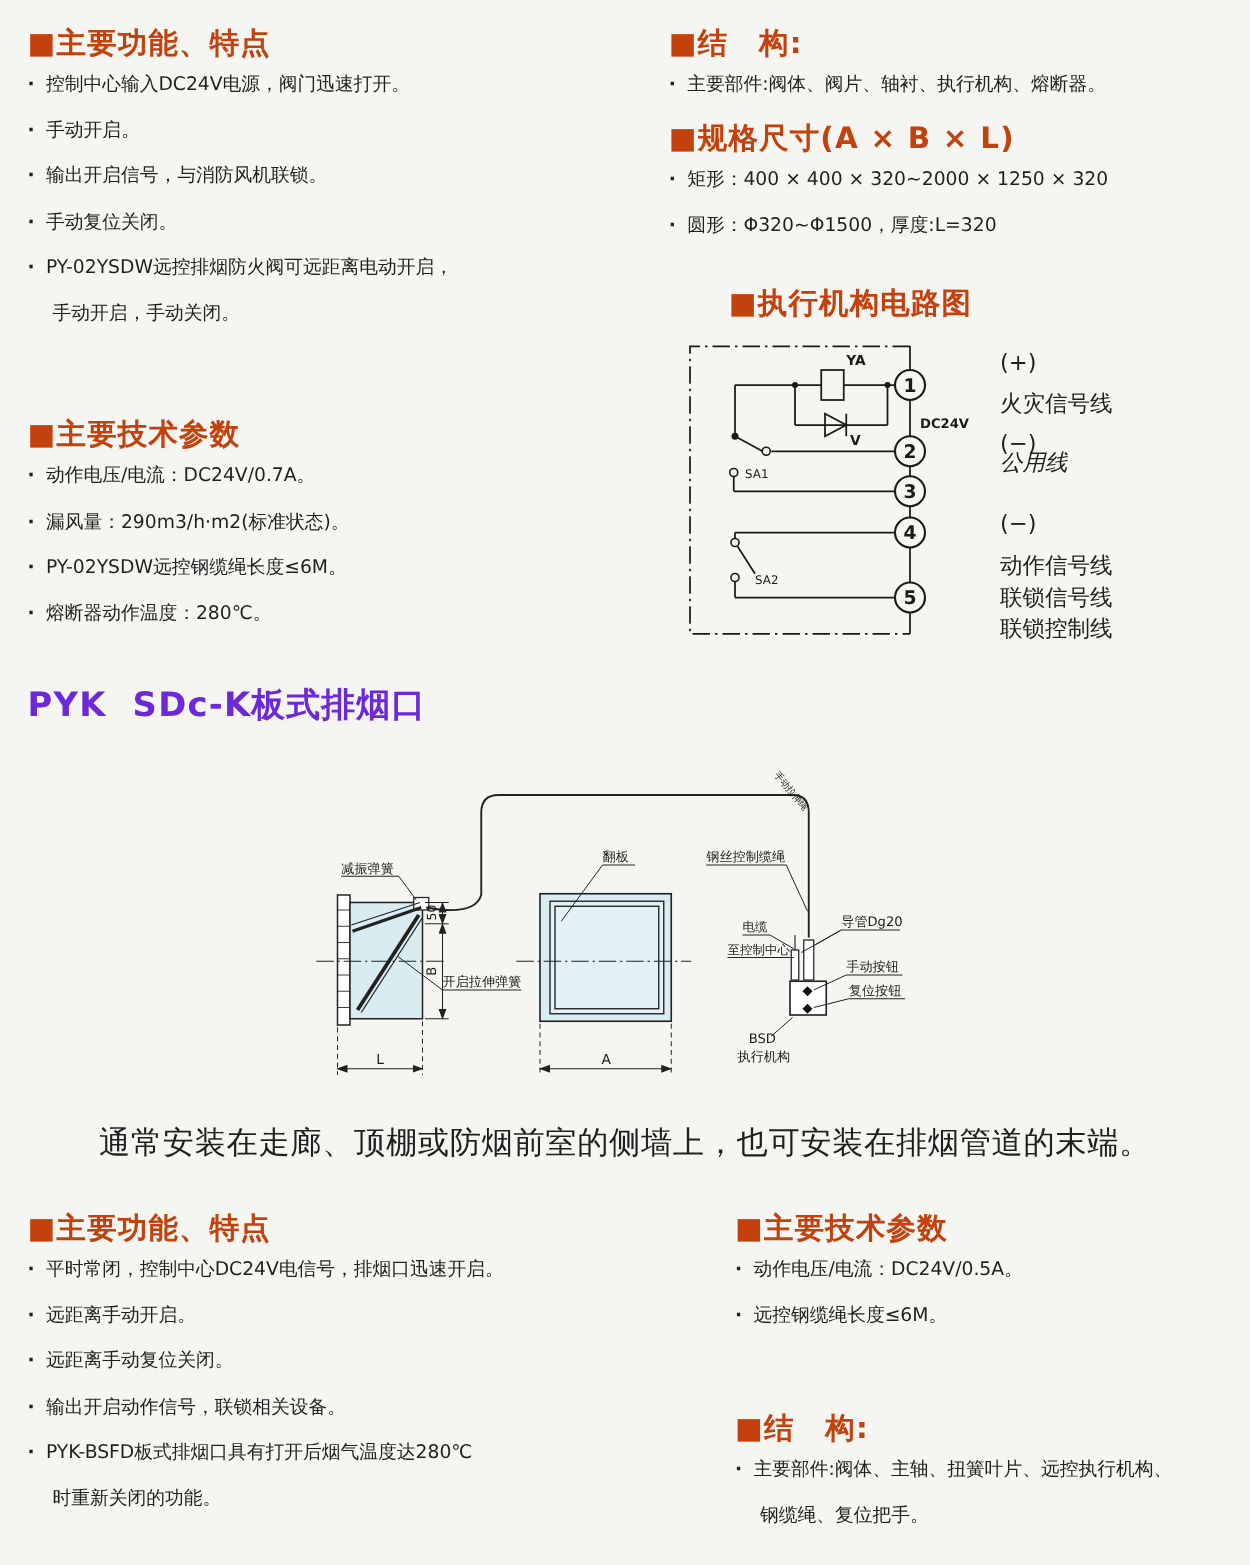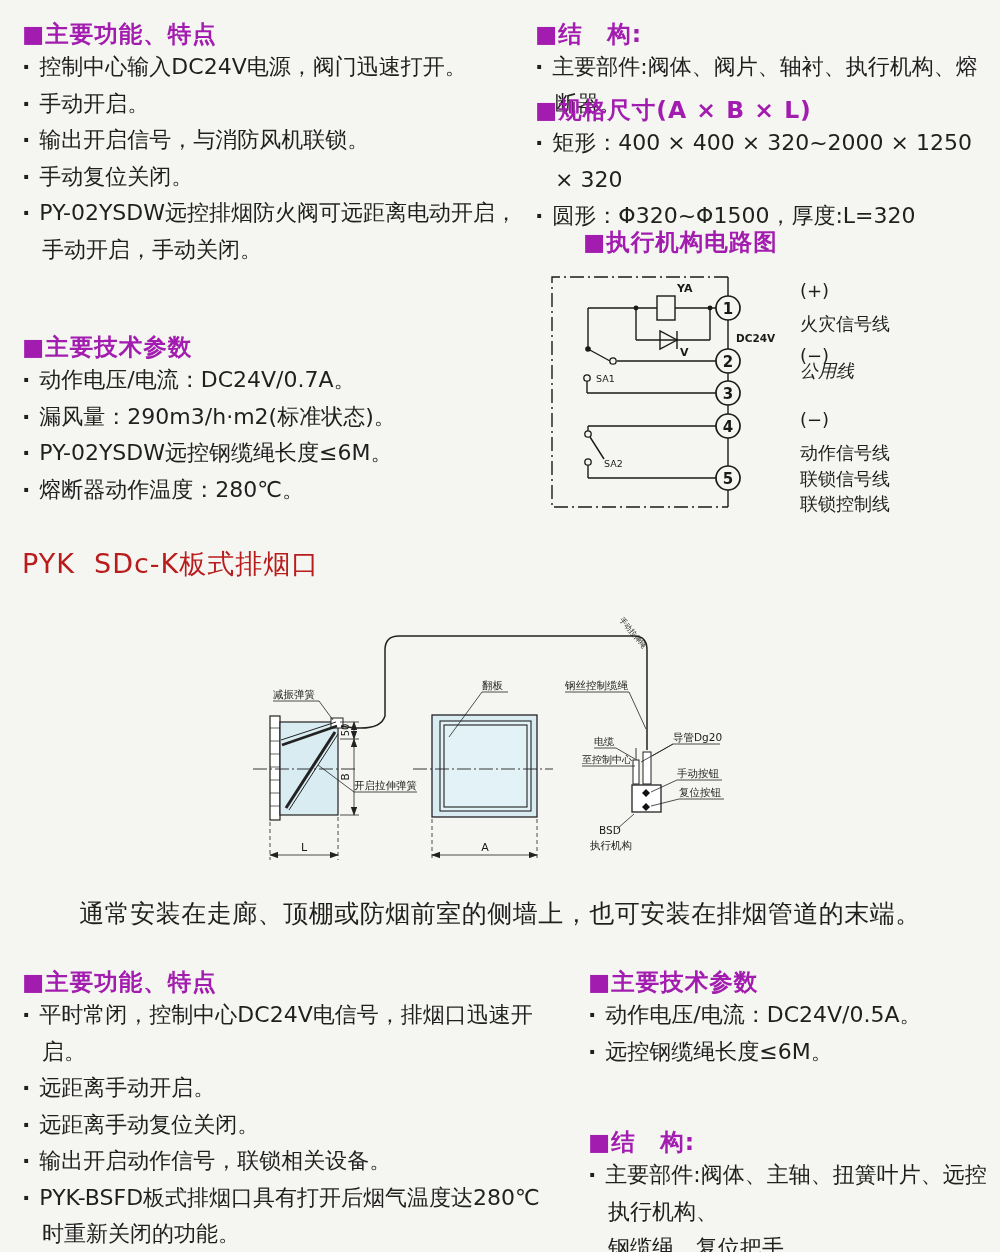--- a/index.html
+++ b/index.html
@@ -4,34 +4,34 @@
 <style>
   html,body{margin:0;padding:0;}
   .page{
     position:relative;width:1000px;height:1252px;
     background:#f5f5f1;color:#1f1f1f;
     font-family:"DejaVu Sans","Liberation Sans",sans-serif;
     overflow:hidden;
   }
   .sec{position:absolute;}
   .sec-title{
-    color:#a21caf;font-weight:bold;font-size:23.5px;
+    color:#c2410c;font-weight:bold;font-size:23.5px;
     letter-spacing:1px;white-space:pre;line-height:29px;
   }
-  ul.bullets{list-style:none;margin:0;padding:0;font-size:22px;}
+  ul.bullets{list-style:none;margin:0;padding:0;font-size:15px;}
   ul.bullets li{
     line-height:36.5px;padding-left:20px;text-indent:-20px;
     white-space:pre-line;
   }
   ul.bullets li::before{content:"·";margin-right:9px;font-weight:bold;}
   .mt10{margin-top:10px;} .mt12{margin-top:12px;} .mt20{margin-top:20px;} .mt28{margin-top:28px;}
   .wire-label{position:absolute;left:800px;font-size:18px;line-height:21px;white-space:pre;}
   .product-title{
     position:absolute;left:22px;top:546px;
-    color:#b91c1c;font-weight:normal;font-size:27px;white-space:pre;letter-spacing:1px;
+    color:#6d28d9;font-weight:bold;font-size:27px;white-space:pre;letter-spacing:1px;
   }
   .caption{
     position:absolute;left:0;top:897px;width:1000px;
     text-align:center;font-size:25px;letter-spacing:0.5px;
   }
   svg{position:absolute;overflow:visible;}
   svg text{fill:#1a1a1a;font-family:"DejaVu Sans","Liberation Sans",sans-serif;}
 </style>
 </head>
 <body>

